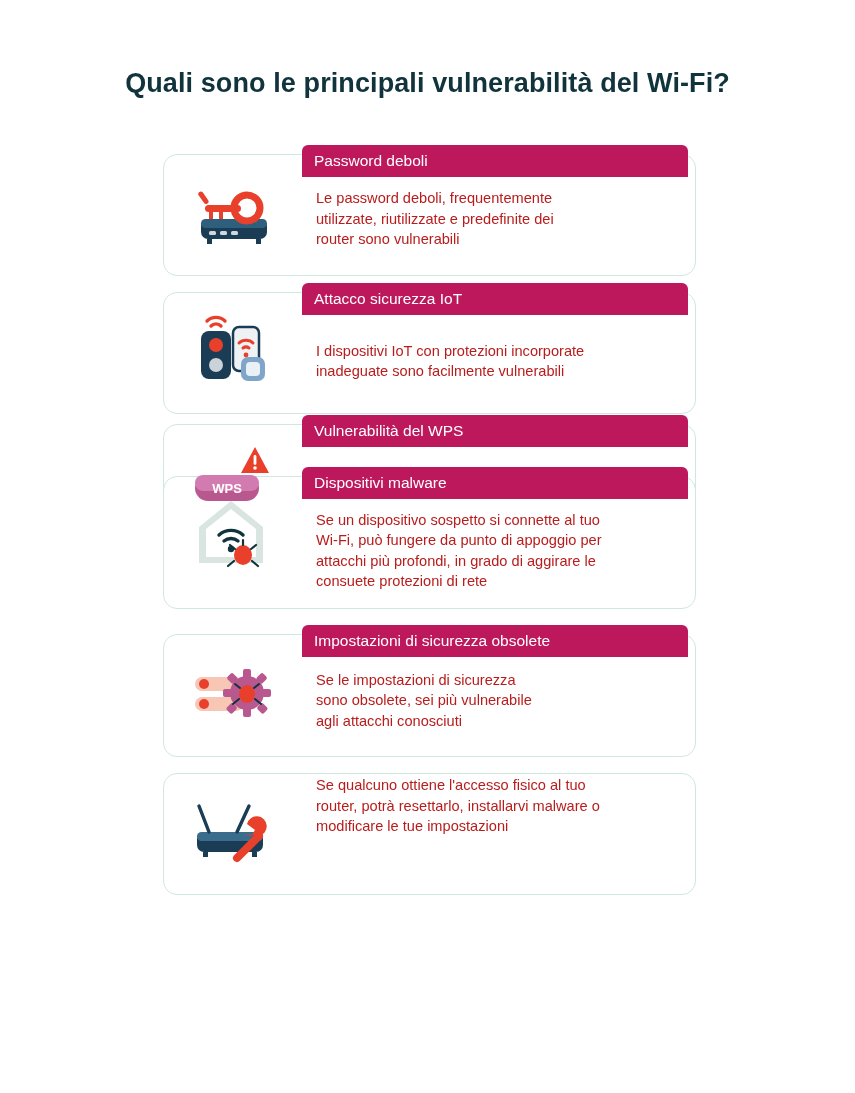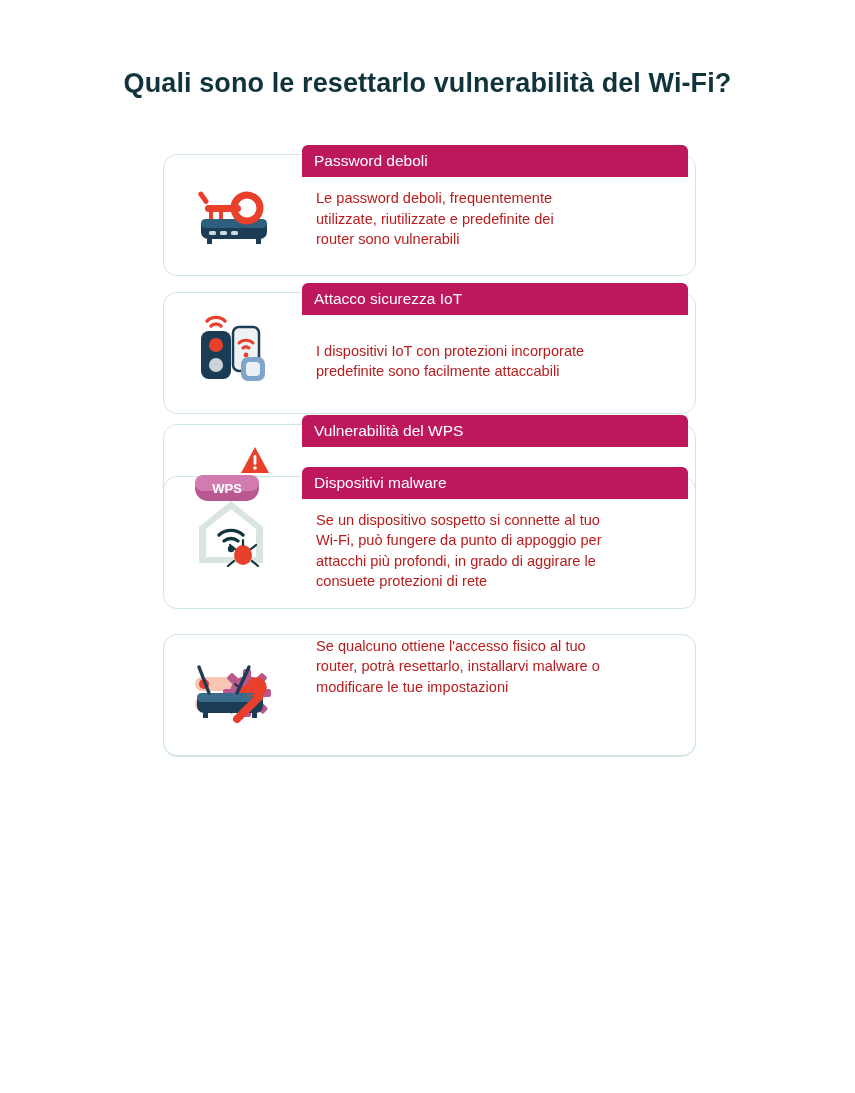--- a/index.html
+++ b/index.html
@@ -107,21 +107,21 @@
     font-weight: 700;
     color: #d6122b;
     letter-spacing: -0.2px;
   }
 </style>
 </head>
 <body>
 
 <div class="page">
 
-  <div class="title">Quali sono le resettarlo vulnerabilità del Wi-Fi?</div>
+  <div class="title">Quali sono le principali vulnerabilità del Wi-Fi?</div>
 
   <div class="items">
 
     <div class="item item-1">
       <div class="card"></div>
       <div class="icon-box">
         <svg width="96" height="92" viewBox="0 0 96 92">
           <rect x="16" y="58" width="66" height="20" rx="7" fill="#1b3c55"></rect>
           <rect x="16" y="58" width="66" height="9" rx="4.5" fill="#2e5f7d"></rect>
           <rect x="24" y="70" width="7" height="4" rx="1.5" fill="#cfd9de"></rect>
@@ -157,21 +157,21 @@
           <path d="M54 44 a10 10 0 0 1 14 0" fill="none" stroke="#e8402a" stroke-width="3" stroke-linecap="round"></path>
           <path d="M58 49 a5 5 0 0 1 6 0" fill="none" stroke="#e8402a" stroke-width="3" stroke-linecap="round"></path>
           <circle cx="61" cy="56" r="2.4" fill="#e8402a"></circle>
           <rect x="56" y="58" width="24" height="24" rx="7" fill="#7fa6c9"></rect>
           <rect x="61" y="63" width="14" height="14" rx="4" fill="#eaf1f6"></rect>
         </svg>
       </div>
       <div class="content">
         <div class="band">Attacco sicurezza IoT</div>
         <div class="desc">I dispositivi IoT con protezioni incorporate
-predefinite sono facilmente attaccabili</div>
+inadeguate sono facilmente vulnerabili</div>
       </div>
     </div>
 
     <div class="item item-3">
       <div class="card"></div>
       <div class="icon-box">
         <svg width="96" height="92" viewBox="0 0 96 92">
           <rect x="10" y="44" width="64" height="26" rx="13" fill="#b8588f"></rect>
           <rect x="10" y="44" width="64" height="16" rx="8" fill="#d27bb0"></rect>
           <text x="42" y="62" font-family="Liberation Sans, sans-serif" font-size="13" font-weight="700" fill="#ffffff" text-anchor="middle">WPS</text>
@@ -226,20 +226,26 @@
               <rect x="-19" y="-19" width="8" height="9" rx="2" transform="rotate(-45 -15 -15)"></rect>
               <rect x="11" y="11" width="8" height="9" rx="2" transform="rotate(-45 15 15)"></rect>
               <rect x="11" y="-19" width="8" height="9" rx="2" transform="rotate(45 15 -15)"></rect>
               <rect x="-19" y="11" width="8" height="9" rx="2" transform="rotate(45 -15 15)"></rect>
             </g>
             <ellipse cx="0" cy="1" rx="8" ry="9" fill="#e8402a"></ellipse>
             <path d="M-7 -5 l-5 -4 M7 -5 l5 -4 M-8 6 l-6 5 M8 6 l6 5" stroke="#10333c" stroke-width="2" stroke-linecap="round"></path>
           </g>
         </svg>
       </div>
+      <div class="content">
+        <div class="band">Impostazioni di sicurezza obsolete</div>
+        <div class="desc">Se le impostazioni di sicurezza
+sono obsolete, sei più vulnerabile
+agli attacchi conosciuti</div>
+      </div>
     </div>
 
     <div class="item item-6">
       <div class="card"></div>
       <div class="icon-box">
         <svg width="96" height="92" viewBox="0 0 96 92">
           <rect x="12" y="52" width="66" height="20" rx="7" fill="#1b3c55"></rect>
           <rect x="12" y="52" width="66" height="9" rx="4.5" fill="#3a6d8c"></rect>
           <rect x="18" y="72" width="5" height="5" fill="#1b3c55"></rect>
           <rect x="67" y="72" width="5" height="5" fill="#1b3c55"></rect>

